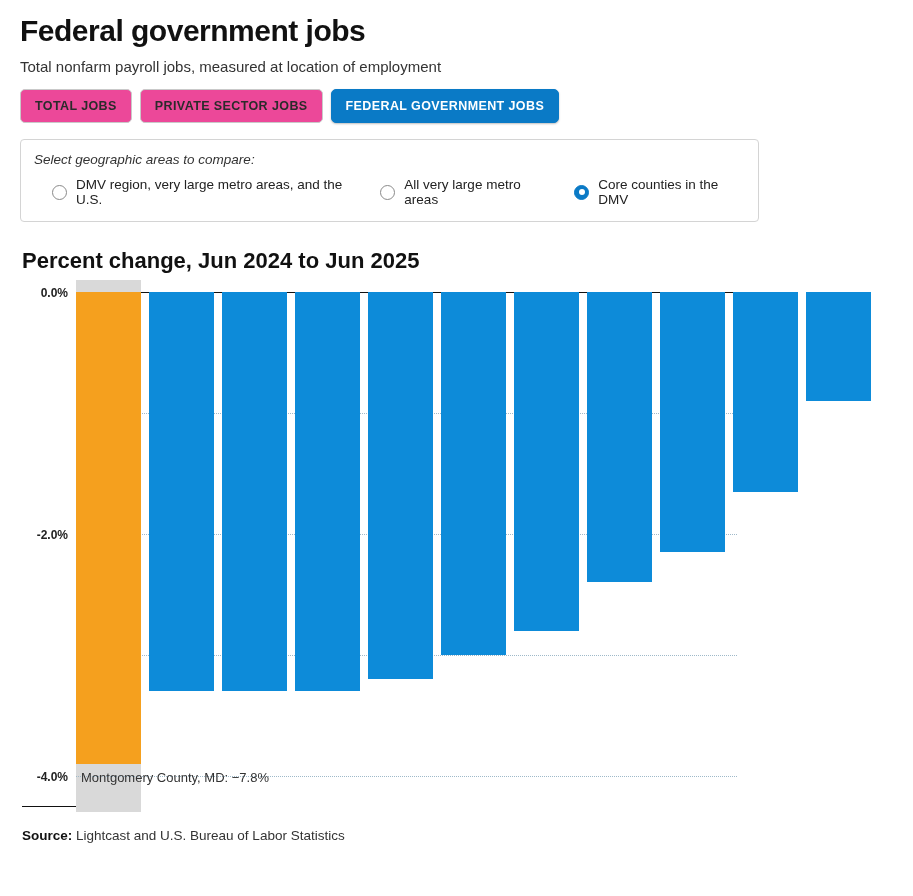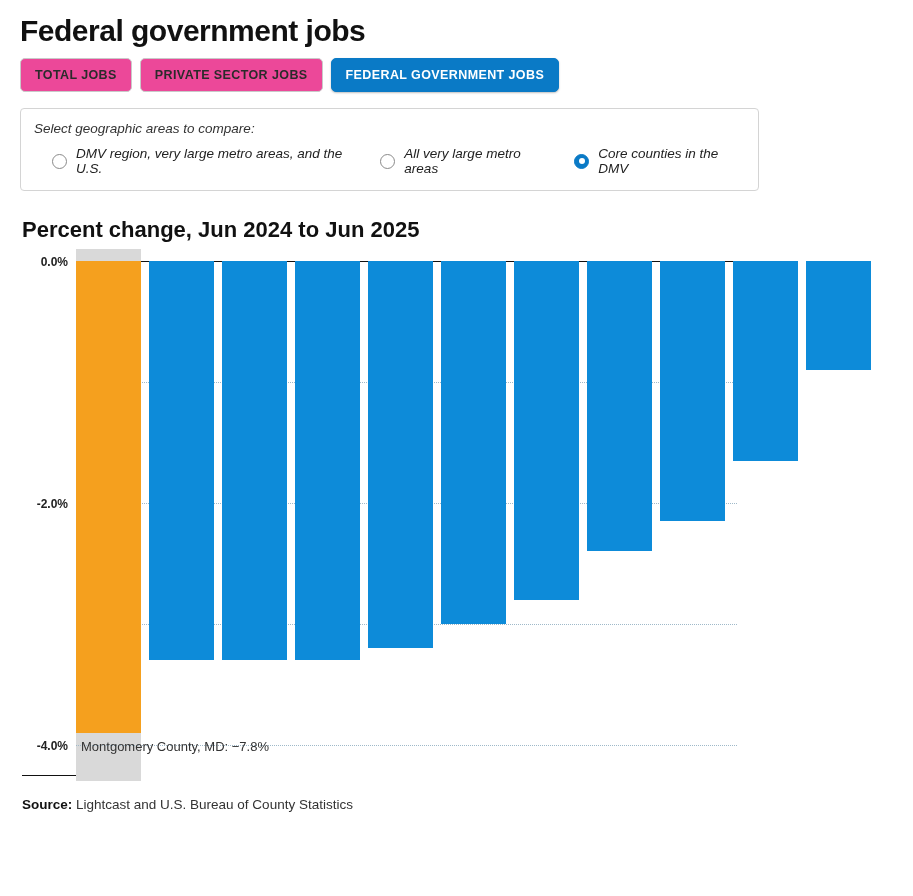--- a/index.html
+++ b/index.html
@@ -66,21 +66,20 @@
     font-size: 13.5px;
     font-style: italic;
     color: #333333;
     margin-bottom: 10px;
   }
   .radio-row {
     display: flex;
     align-items: center;
     gap: 26px;
     padding-left: 18px;
-    font-style: italic;
   }
   .radio-opt {
     display: flex;
     align-items: center;
     gap: 9px;
     font-size: 13.5px;
     color: #222222;
     cursor: pointer;
   }
   .radio {
@@ -183,20 +182,21 @@
     padding-left: 2px;
   }
   .source b { color: #111111; }
 </style>
 </head>
 <body>
 
 <div class="page">
 
   <h1 class="title">Federal government jobs</h1>
+  <div class="subtitle">Total nonfarm payroll jobs, measured at location of employment</div>
 
   <div class="tabs">
     <button class="tab">TOTAL JOBS</button>
     <button class="tab">PRIVATE SECTOR JOBS</button>
     <button class="tab active">FEDERAL GOVERNMENT JOBS</button>
   </div>
 
   <div class="selector">
     <div class="selector-label">Select geographic areas to compare:</div>
     <div class="radio-row">
@@ -245,16 +245,16 @@
           <div class="bar" title="Bar 8: -4.8%" style="left: 511px; width: 65px; top: 0px; height: 290.233px;"></div>
           <div class="bar" title="Bar 9: -4.3%" style="left: 584px; width: 65px; top: 0px; height: 260px;"></div>
           <div class="bar" title="Bar 10: -3.3%" style="left: 657px; width: 65px; top: 0px; height: 199.535px;"></div>
           <div class="bar" title="Bar 11: -1.8%" style="left: 730px; width: 65px; top: 0px; height: 108.837px;"></div>
         </div>
       <div class="bar-label" id="bar-annotation" style="left: 5px; top: 477.628px;">Montgomery County, MD: −7.8%</div>
     </div>
   </div>
 
   <div class="source">
-    <b>Source:</b><span> Lightcast and U.S. Bureau of County Statistics</span>
+    <b>Source:</b><span> Lightcast and U.S. Bureau of Labor Statistics</span>
   </div>
 
 </div>
 
 </body></html>

